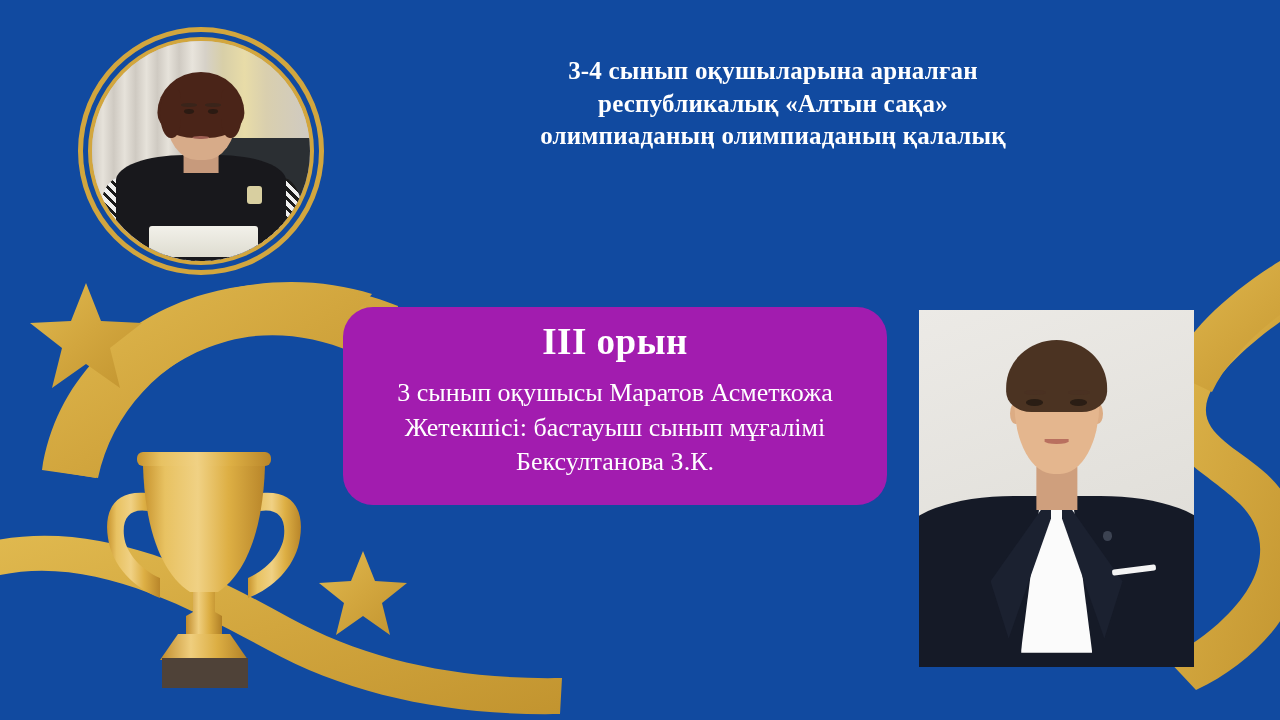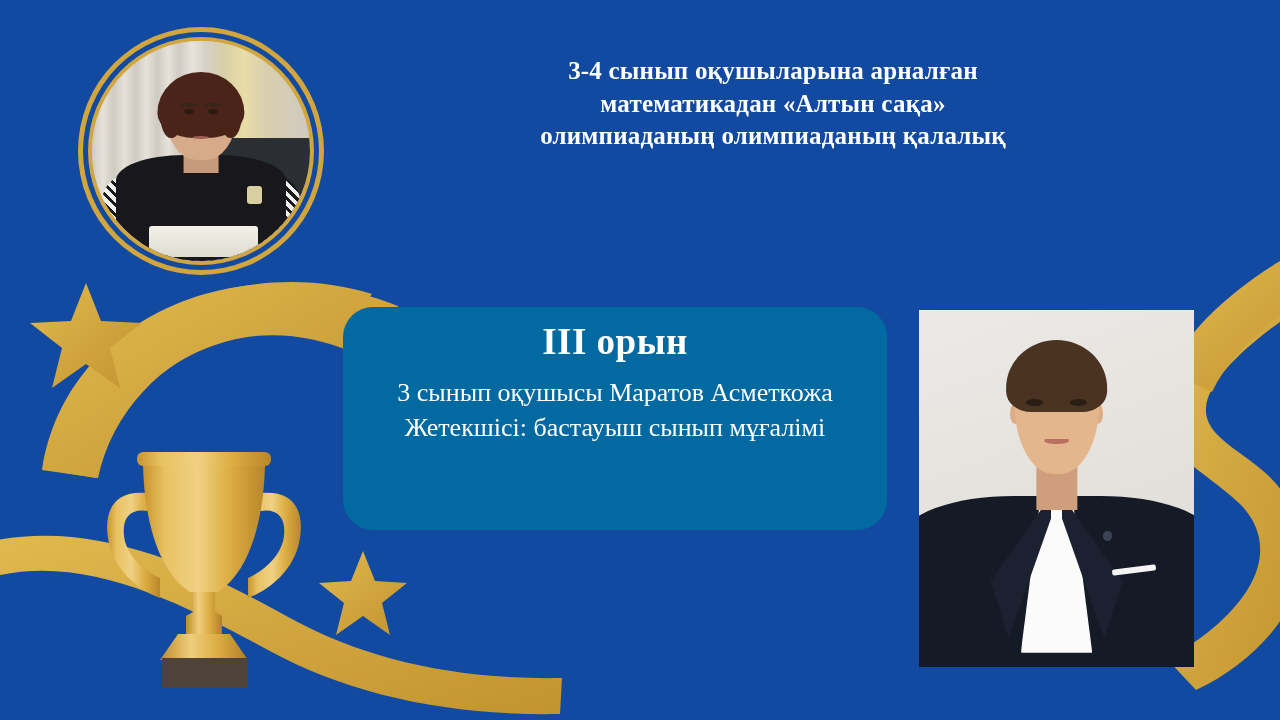--- a/index.html
+++ b/index.html
@@ -183,22 +183,22 @@
     font-size:25px;
     line-height:1.30;
     letter-spacing:.2px;
   }
   #headline .hl { display:block; white-space:nowrap; }
 
   
   #award-card {
     position:absolute;
     left:343px; top:307px;
-    width:544px; height:223px;
-    background:#0369a1;
+    width:544px; height:198px;
+    background:#a21caf;
     border-radius:30px;
     text-align:center;
     color:#FFFFFF;
     padding-top:14px;
   }
   #award-place {
     font-size:37px; font-weight:bold;
     line-height:1.12;
     letter-spacing:.5px;
   }
@@ -305,29 +305,30 @@
       <div class="tp" id="tp-browR"></div>
       <div class="tp" id="tp-eyeL"></div>
       <div class="tp" id="tp-eyeR"></div>
       <div class="tp" id="tp-mouth"></div>
       <div class="tp" id="tp-papers"></div>
     </div>
   </div>
 
   <div id="headline">
     <span class="hl">3-4 сынып оқушыларына арналған</span>
-    <span class="hl">математикадан «Алтын сақа»</span>
+    <span class="hl">республикалық «Алтын сақа»</span>
     <span class="hl">олимпиаданың олимпиаданың  қалалық</span>
   </div>
 
   <div id="award-card">
     <div id="award-place">III орын</div>
     <div id="award-lines">
       <div class="award-line">3 сынып оқушысы Маратов Асметкожа</div>
       <div class="award-line">Жетекшісі: бастауыш сынып мұғалімі</div>
+      <div class="award-line">Бексултанова З.К.</div>
     </div>
   </div>
 
   <div id="student-photo">
     <div class="sp" id="sp-bg"></div>
     <div class="sp" id="sp-body"></div>
     <div class="sp" id="sp-shirt"></div>
     <div class="sp" id="sp-lapelL"></div>
     <div class="sp" id="sp-lapelR"></div>
     <div class="sp" id="sp-pocket"></div>

